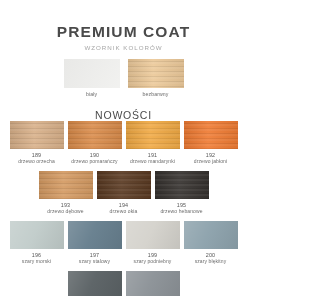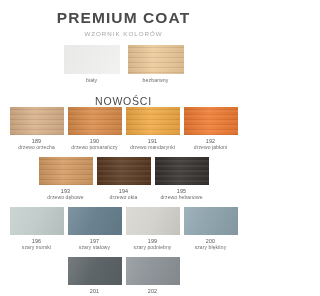--- a/index.html
+++ b/index.html
@@ -16,21 +16,21 @@
   .page {
     width: 247px;
     height: 296px;
     position: relative;
     background: #ffffff;
     box-sizing: border-box;
   }
 
   
   .header {
-    padding-top: 9px;
+    padding-top: 23px;
     text-align: center;
   }
   .brand-title {
     font-size: 15.5px;
     letter-spacing: 1.1px;
     color: #4a4a4a;
     font-weight: 600;
     line-height: 1.1;
   }
   .brand-sub {

